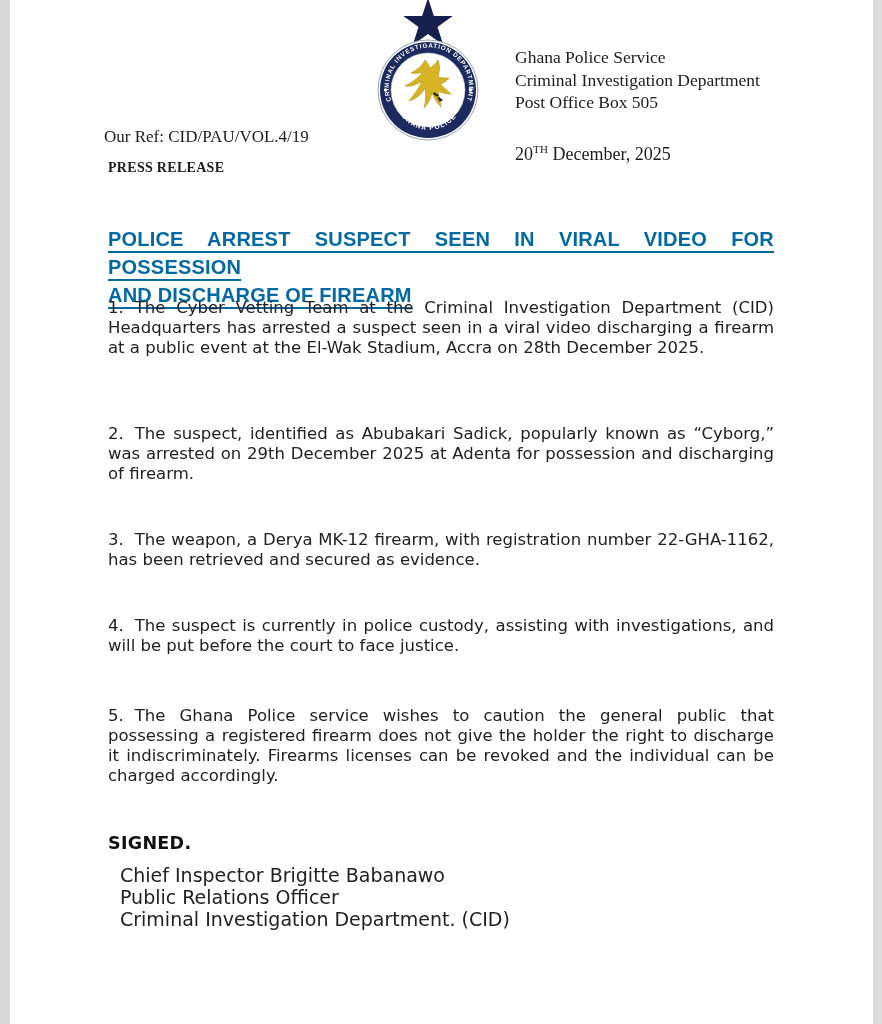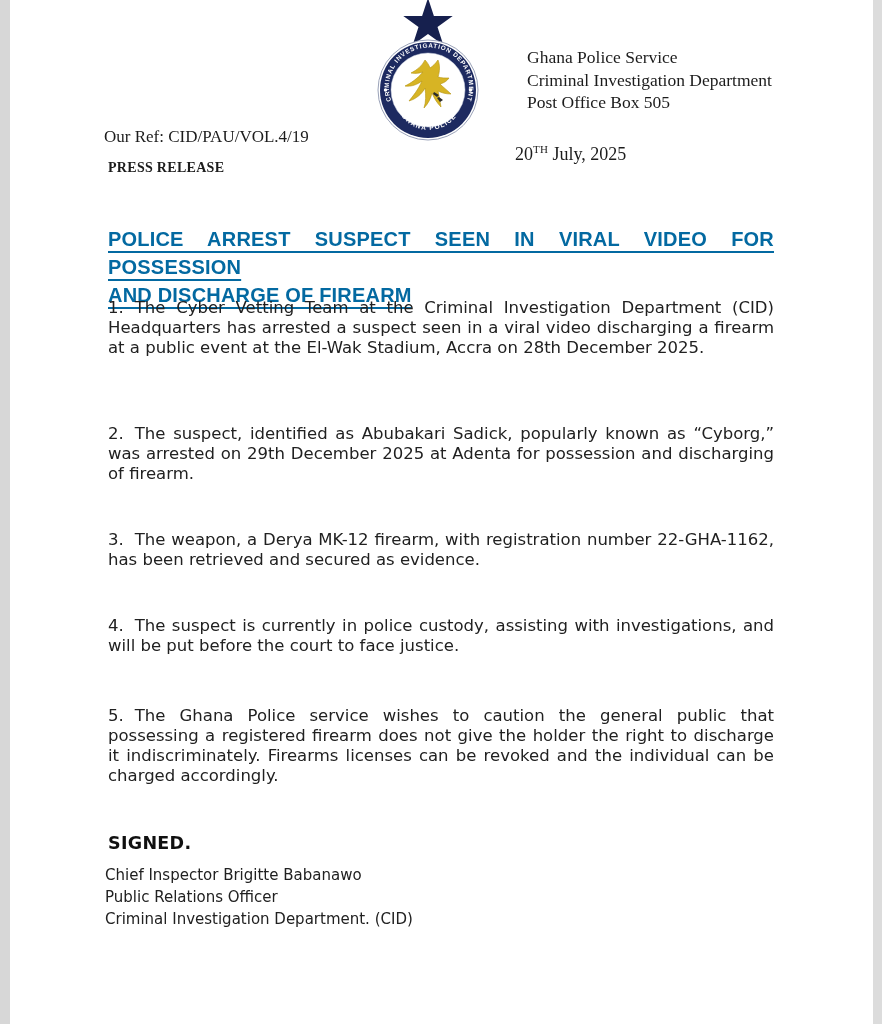--- a/index.html
+++ b/index.html
@@ -9,21 +9,21 @@
     font-family:"Liberation Serif", serif;
   }
   .edge{position:absolute;top:0;height:100%;}
   .edge.left{left:0;width:10px;background:#d7d7d7;}
   .edge.right{right:0;width:9px;background:#dcdcdc;}
 
   
   .reply-note{position:absolute;left:108px;top:58px;font-size:17px;line-height:21px;}
   .our-ref{position:absolute;left:104px;top:127px;font-size:17px;}
   .press-release{position:absolute;left:108px;top:160px;font-size:14px;font-weight:bold;letter-spacing:.3px;}
-  .address{position:absolute;left:515px;top:46px;font-size:17.5px;line-height:22.5px;margin-left:12px;}
+  .address{position:absolute;left:515px;top:46px;font-size:17.5px;line-height:22.5px;}
   .date{position:absolute;left:515px;top:143px;font-size:18px;}
   .date sup{font-size:11px;letter-spacing:.4px;}
   .date .rest{margin-left:4px;}
   .logo{position:absolute;left:368px;top:0;width:122px;height:142px;}
 
   
   .title{
     position:absolute;left:108px;top:212px;width:666px;color:#0369a1;
     font-family:"Liberation Sans", sans-serif;font-weight:bold;
     font-size:20px;line-height:28px;letter-spacing:.2px;
@@ -40,22 +40,22 @@
   }
   .pnum{margin-right:11px;}
   .p1{top:298px}.p2{top:424px}.p3{top:530px}.p4{top:616px}.p5{top:706px}
 
   
   .signed{
     position:absolute;left:108px;top:833px;color:#101010;
     font-family:"DejaVu Sans", sans-serif;font-weight:bold;font-size:17.5px;letter-spacing:.3px;
   }
   .signature{
-    position:absolute;left:105px;top:864px;color:#212121;
-    font-family:"DejaVu Sans", sans-serif;font-size:15px;line-height:22px;
+    position:absolute;left:120px;top:864px;color:#212121;
+    font-family:"DejaVu Sans", sans-serif;font-size:19px;line-height:22px;
   }
 </style>
 </head>
 <body>
 
 <div class="photo">
   <div class="edge left"></div>
   <div class="edge right"></div>
 
 
@@ -86,21 +86,21 @@
       </g>
     </svg>
   </div>
 
   <div class="address">
     <div>Ghana Police Service</div>
     <div>Criminal Investigation Department</div>
     <div>Post Office Box 505</div>
   </div>
 
-  <div class="date"><span>20</span><sup>TH</sup><span class="rest">July, 2025</span></div>
+  <div class="date"><span>20</span><sup>TH</sup><span class="rest">December, 2025</span></div>
 
   <h1 class="title">
     <span class="line line1">POLICE ARREST SUSPECT SEEN IN VIRAL VIDEO FOR POSSESSION</span>
     <span class="line line2">AND DISCHARGE OF FIREARM</span>
   </h1>
 
   <p class="para p1"><span class="pnum">1.</span><span>The Cyber Vetting Team at the Criminal Investigation Department (CID) Headquarters has arrested a suspect seen in a viral video discharging a firearm at a public event at the El-Wak Stadium, Accra on 28th December 2025.</span></p>
   <p class="para p2"><span class="pnum">2.</span><span>The suspect, identified as Abubakari Sadick, popularly known as “Cyborg,” was arrested on 29th December 2025 at Adenta for possession and discharging of firearm.</span></p>
   <p class="para p3"><span class="pnum">3.</span><span>The weapon, a Derya MK-12 firearm, with registration number 22-GHA-1162, has been retrieved and secured as evidence.</span></p>
   <p class="para p4"><span class="pnum">4.</span><span>The suspect is currently in police custody, assisting with investigations, and will be put before the court to face justice.</span></p>

